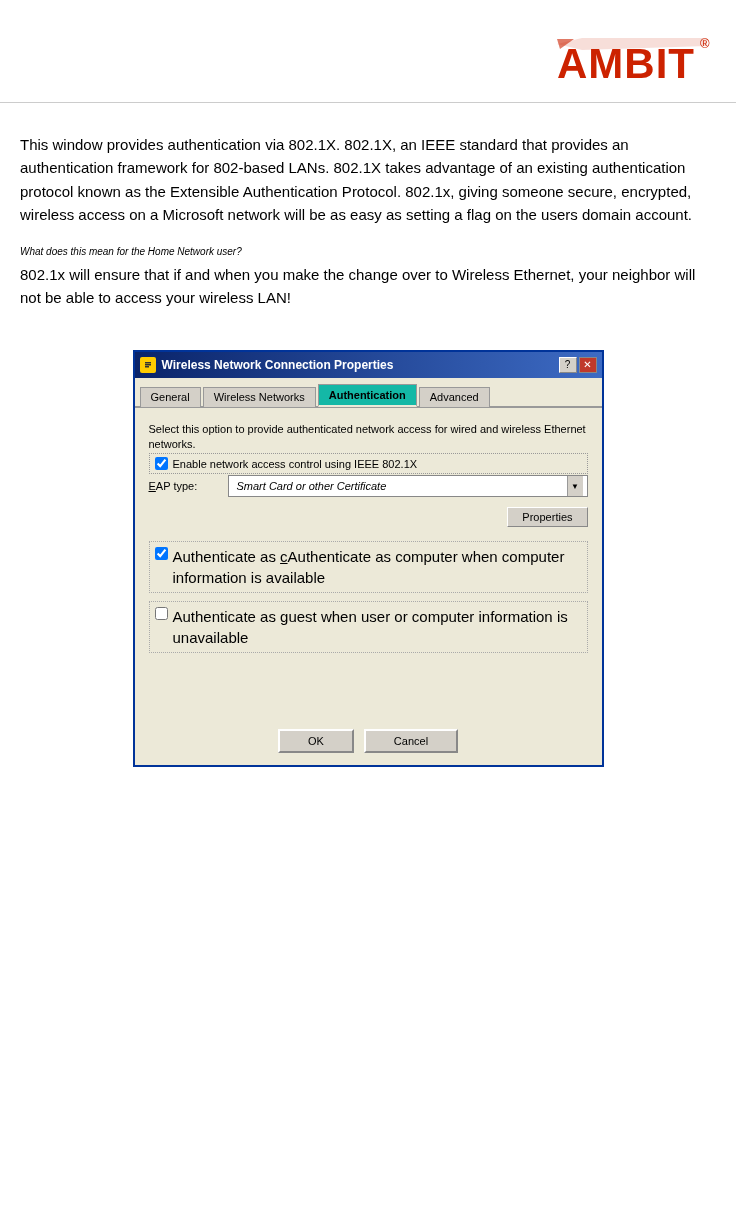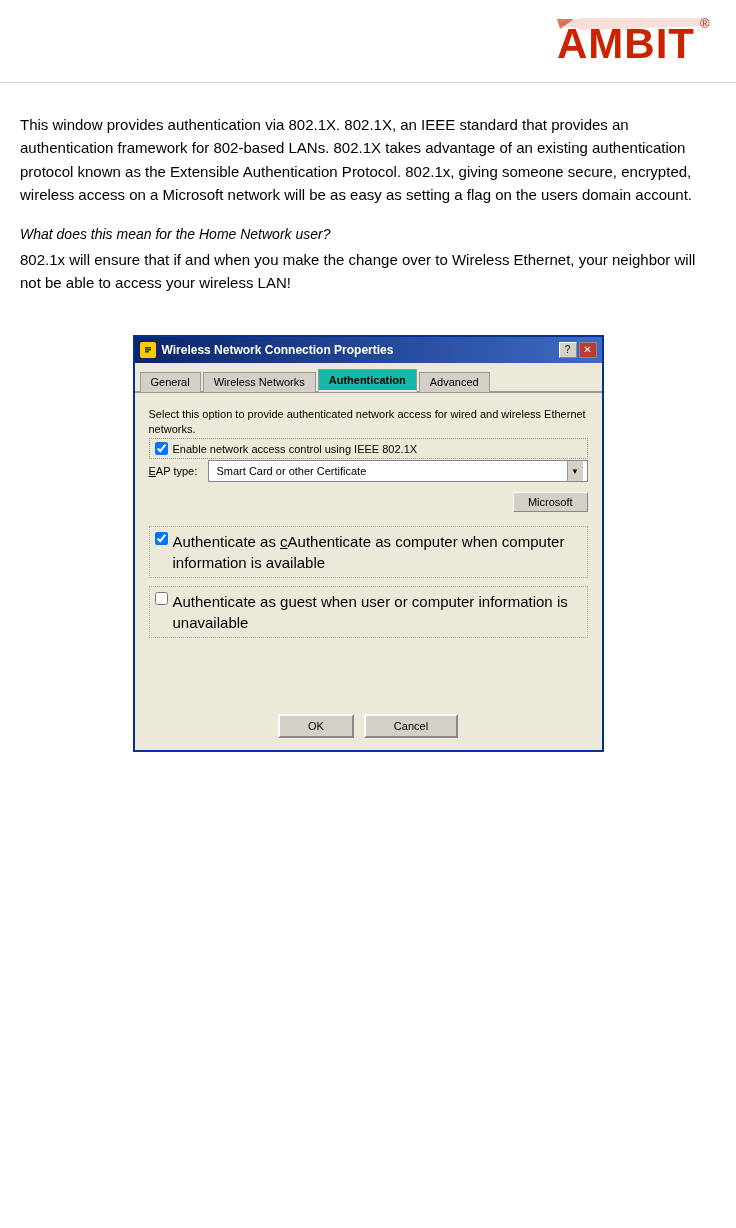--- a/index.html
+++ b/index.html
@@ -29,21 +29,21 @@
 
     .intro-text {
       font-size: 15px;
       line-height: 1.55;
       margin-bottom: 20px;
       color: #000;
     }
 
     .italic-heading {
       font-style: italic;
-      font-size: 14px;
+      font-size: 10px;
       font-weight: normal;
       margin-bottom: 6px;
       color: #000;
     }
 
     .follow-text {
       font-size: 15px;
       line-height: 1.55;
       margin-bottom: 40px;
       color: #000;
@@ -178,21 +178,21 @@
     }
 
     .checkbox-label {
       font-size: 11px;
       color: #000;
     }
 
     .eap-row {
       display: flex;
       align-items: center;
-      gap: 4px;
+      gap: 24px;
       margin-bottom: 10px;
     }
 
     .eap-label {
       font-size: 11px;
       color: #000;
       min-width: 55px;
     }
 
     .eap-label span.underline {
@@ -286,20 +286,21 @@
       padding: 4px 28px;
       font-size: 11px;
       cursor: pointer;
       color: #000;
       min-width: 75px;
     }
 
     .logo-svg-wrap {
       position: relative;
       display: inline-block;
+      margin-top: 20px;
     }
   </style>
 </head>
 <body>
 
 <div class="logo-container">
   <div class="logo-svg-wrap">
     <svg width="160" height="55" viewBox="0 0 160 55">
 
       <polygon points="5,8 30,2 155,2 155,10 30,14" fill="#cc2200" opacity="0.15"></polygon>
@@ -355,27 +356,27 @@
         <div class="checkbox-row">
           <input type="checkbox" checked="" style="">
           <span class="checkbox-label">Enable network access control using IEEE 802.1X</span>
         </div>
 
         <div class="eap-row">
           <span class="eap-label">
             <span class="underline">E</span><span>AP type:</span>
           </span>
           <div class="eap-select" style="display:flex; align-items:center; border:1px solid #888; background:white; flex:1; height:22px; overflow:hidden;">
-            <span style="flex:1; padding-left:4px; font-size:11px;">Smart Card or other Certificate</span>
+            <span style="flex:1; padding-left:4px; font-size:11px;font-style:italic;">Smart Card or other Certificate</span>
             <div class="eap-select-arrow">▼</div>
           </div>
         </div>
 
         <div class="properties-row">
-          <button class="win-button">Microsoft</button>
+          <button class="win-button">Properties</button>
         </div>
 
         <div class="auth-check-row">
           <input type="checkbox" checked="" style="">
           <span class="auth-check-label">
             <span>Authenticate as </span><span class="underline">c</span><span>Authenticate as computer when computer information is available</span>
           </span>
         </div>
 
         <div class="auth-check-row">

